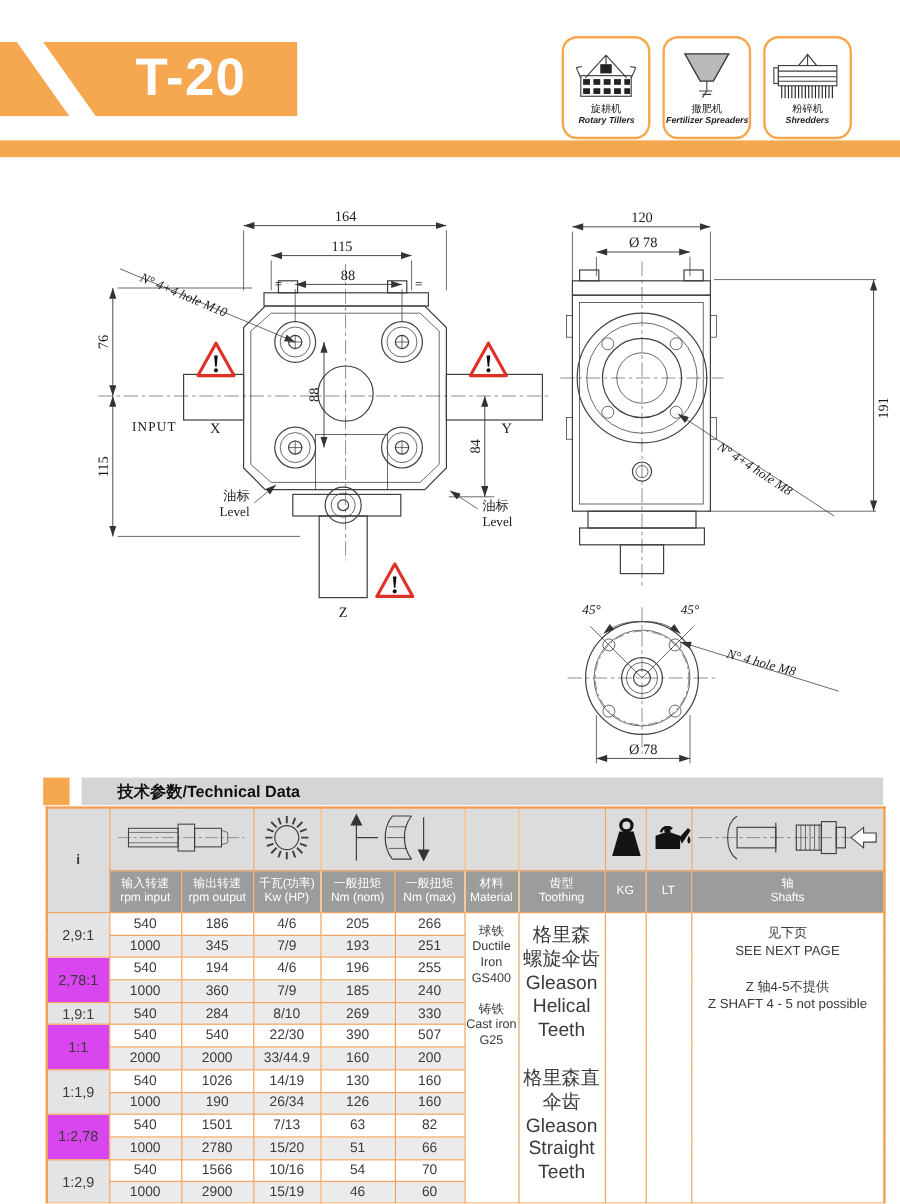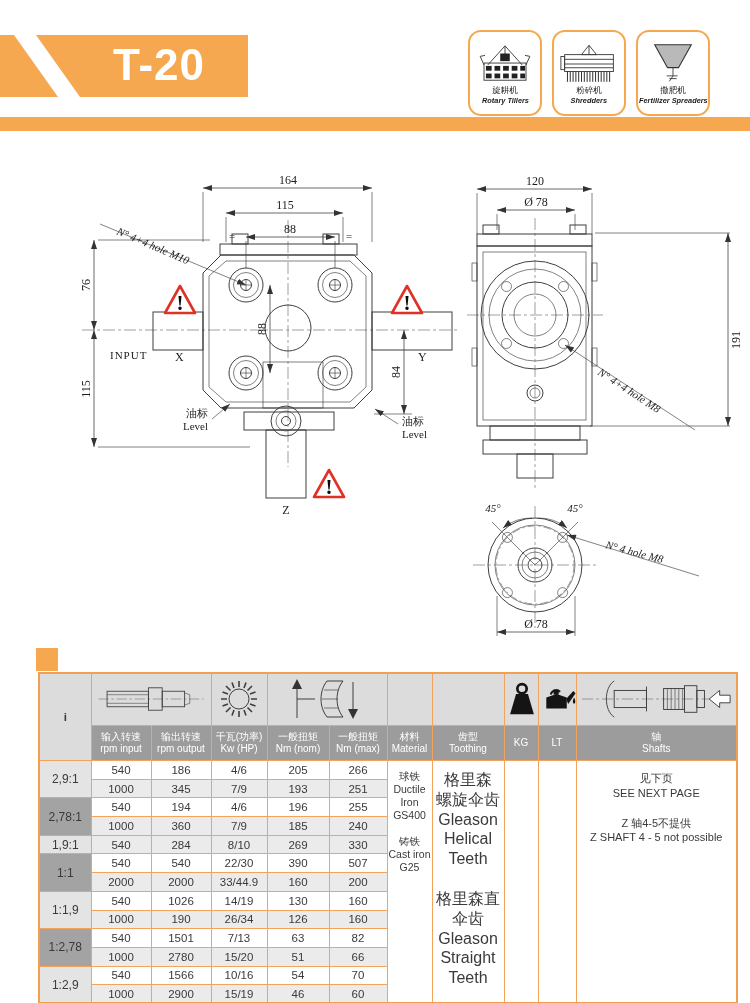--- a/index.html
+++ b/index.html
@@ -50,21 +50,21 @@
           border:2px solid #F0A050;}
   .ttable td{border:1px solid #F2A45C;padding:0;text-align:center;vertical-align:middle;
              font-size:11.5px;color:#3a3a3a;overflow:hidden;}
   .irow td{height:51px;background:#DCDCDC;}
   .lrow td{height:34px;background:#9C9C9C;color:#fff;font-size:10px;line-height:1.18;}
   .ml{white-space:pre-line;}
   .i-cell{background:#DCDCDC;font-size:31px;font-weight:bold;color:#2e2e2e;font-family:"Liberation Sans",sans-serif;}
   tbody tr{height:18.7px;}
   td.shade{background:#EBEBEB;}
   td.rg{background:#E4E4E4;}
-  td.rw{background:#a3a3a3;}
+  td.rw{background:#d946ef;}
   td.ratio{font-size:12px;}
   td.tall{vertical-align:top;background:#fff;margin-left:40px;}
   td.mat{font-size:10.5px;line-height:1.24;padding-top:9px;}
   td.tooth{font-size:16px;line-height:1.24;padding-top:9px;}
   td.kgv{padding-top:58px;font-size:12px;padding-left:45px;}
   td.shn{font-size:11px;line-height:1.35;padding-top:10px;text-align:center;}
   :root{--orange:#F5A84F;}
 </style>
 </head>
 <body>
@@ -106,43 +106,43 @@
             <rect x="19" y="32" width="6" height="5"></rect>
             <rect x="28" y="32" width="6" height="5"></rect>
             <rect x="37" y="32" width="6" height="5"></rect>
             <rect x="46" y="32" width="5" height="5"></rect>
         </g>
       </svg>
       <span class="pzh">旋耕机</span>
       <span class="pen">Rotary Tillers</span>
     </div>
     <div class="pbox">
+      <svg width="50" height="42" viewBox="0 0 50 46">
+        <polygon points="5,2 45,2 31,27 19,27" fill="#b9b9b9" stroke="#333" stroke-width="1.2"></polygon>
+        <g class="ln" stroke-width="1.6">
+          <path d="M25,27 L25,36 M18,36 L30,36 M25,36 L21,42 M21,39 L29,39"></path>
+        </g>
+      </svg>
+      <span class="pzh">撒肥机</span>
+      <span class="pen">Fertilizer Spreaders</span>
+    </div>
+    <div class="pbox">
       <svg width="60" height="42" viewBox="0 0 64 44">
         <g class="ln" stroke-width="1.2">
           <path d="M32,2 L24,12 L40,12 Z M32,2 L32,12"></path>
           <rect x="6" y="12" width="52" height="18"></rect>
           <path d="M6,17 L58,17 M6,22 L58,22 M6,26 L58,26"></path>
           <rect x="2" y="14" width="4" height="14"></rect>
         </g>
         <g stroke="#222" stroke-width="1">
           <path d="M9,30 V41 M12,30 V41 M15,30 V41 M18,30 V41 M21,30 V41 M24,30 V41 M27,30 V41 M30,30 V41 M33,30 V41 M36,30 V41 M39,30 V41 M42,30 V41 M45,30 V41 M48,30 V41 M51,30 V41 M54,30 V41"></path>
         </g>
       </svg>
       <span class="pzh">粉碎机</span>
       <span class="pen">Shredders</span>
-    </div>
-    <div class="pbox">
-      <svg width="50" height="42" viewBox="0 0 50 46">
-        <polygon points="5,2 45,2 31,27 19,27" fill="#b9b9b9" stroke="#333" stroke-width="1.2"></polygon>
-        <g class="ln" stroke-width="1.6">
-          <path d="M25,27 L25,36 M18,36 L30,36 M25,36 L21,42 M21,39 L29,39"></path>
-        </g>
-      </svg>
-      <span class="pzh">撒肥机</span>
-      <span class="pen">Fertilizer Spreaders</span>
     </div>
   </div>
 
   <div class="orange-bar"></div>
 
 
   <svg id="front-view" class="drawing" width="380" height="368" viewBox="0 0 380 368">
 
     <line class="cl" x1="2" y1="158" x2="378" y2="158"></line>
     <line class="cl" x1="208" y1="48" x2="208" y2="295"></line>
@@ -315,20 +315,23 @@
     </g>
     <text class="dti" x="48" y="344" text-anchor="middle">45°</text>
     <text class="dti" x="130" y="344" text-anchor="middle">45°</text>
 
     <line class="th" x1="122" y1="367" x2="254" y2="408" marker-start="url(#as)"></line>
     <text class="dti" transform="translate(160,380) rotate(15)">N° 4 hole M8</text>
   </svg>
 
   <div class="sec" id="sec-tech">
     <div class="sq"></div>
+    <div class="bar">
+      <span>技术参数/Technical Data</span>
+    </div>
   </div>
 
   <table class="ttable">
     <colgroup>
       <col style="width:52px">
         <col style="width:60px">
         <col style="width:60px">
         <col style="width:56px">
       <col style="width:62px">
         <col style="width:58px">

